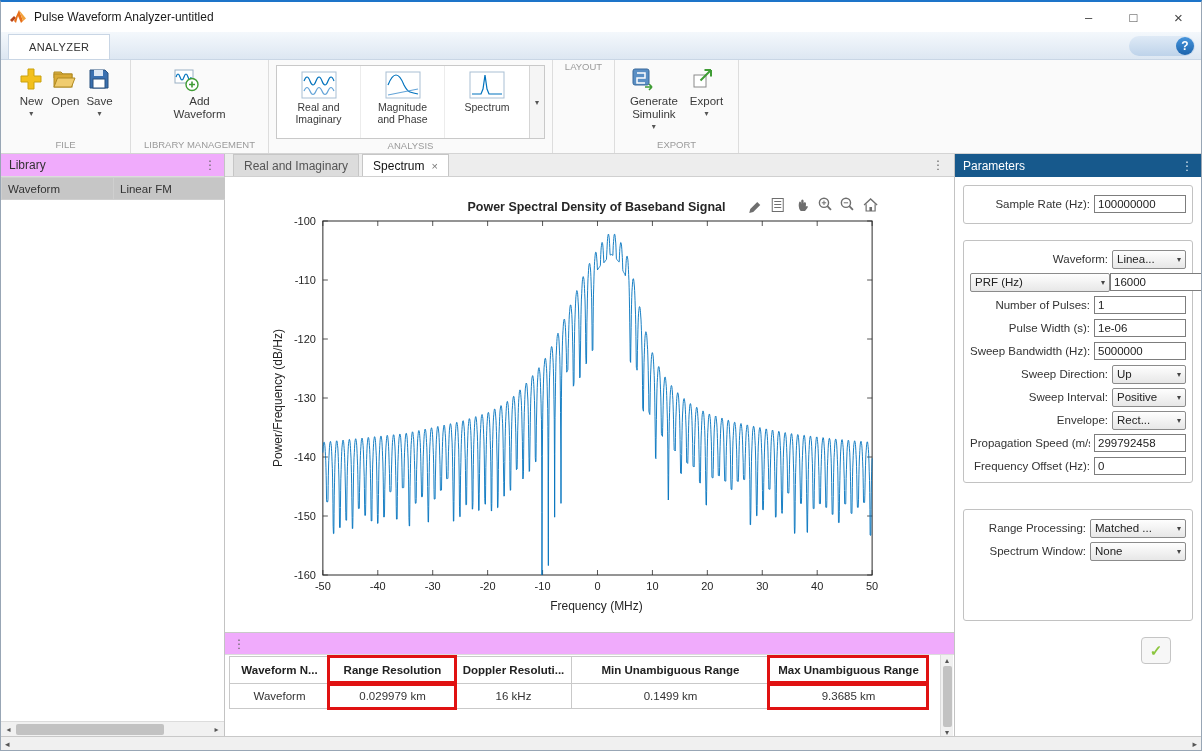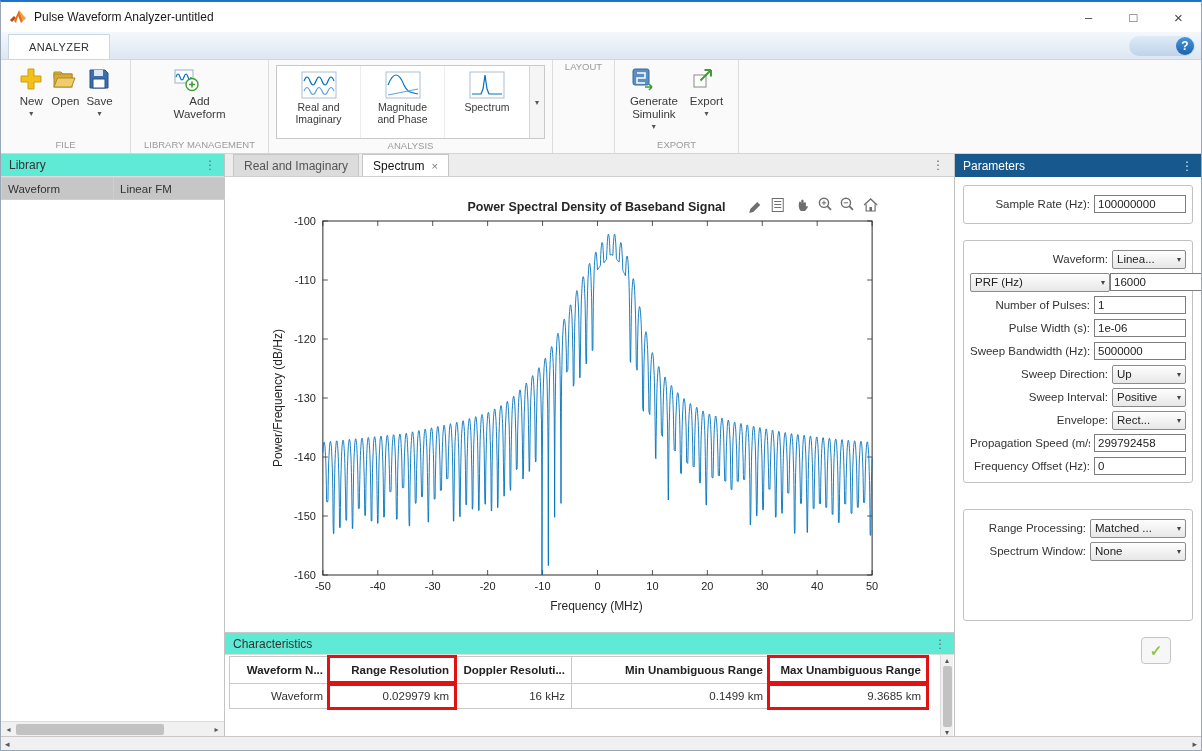--- a/index.html
+++ b/index.html
@@ -31,21 +31,21 @@
   .dd{font-size:8px;color:#555;line-height:8px;margin-top:2px}
   .ts-col{display:flex;flex-direction:column;justify-content:center;gap:8px;padding-top:10px}
   .ts-btn-sm{display:flex;align-items:center;gap:6px;font-size:11.5px;color:#3a3a3a;padding:1px 4px}
   .gallery{display:flex;border:1px solid #c9c9c9;background:#fff;height:74px;margin-top:1px}
   .gal-item{width:84px;display:flex;flex-direction:column;align-items:center;padding-top:5px;font-size:10.5px;color:#3a3a3a;border-right:1px solid #ececec}
   .gal-item .lbl{white-space:pre-line;text-align:center;line-height:1.15;margin-top:2px}
   .gal-dd{width:15px;display:flex;align-items:center;justify-content:center;border-left:1px solid #d5d5d5;background:#f5f5f5}
 
   
   .main{flex:1;display:flex;min-height:0}
-  .panel-hdr{height:23px;background:#5eead4;border-bottom:1px solid #dcdcdc;display:flex;align-items:center;padding:0 8px;flex:none}
+  .panel-hdr{height:23px;background:#f0abfc;border-bottom:1px solid #dcdcdc;display:flex;align-items:center;padding:0 8px;flex:none}
   .panel-hdr .t{flex:1;font-size:12px;color:#333}
   .dots{color:#666;font-size:12px;line-height:12px}
 
   
   .left-panel{width:224px;border-right:1px solid #c3c3c3;display:flex;flex-direction:column;background:#fff;flex:none}
   table.lib{border-collapse:collapse;table-layout:fixed;width:224px}
   .lib th,.lib td{border:1px solid #cfcfcf;font-size:11.5px;text-align:left;padding:0 6px;height:23px;width:112px;overflow:hidden;white-space:nowrap}
   .lib th{font-weight:bold;background:#fbfbfb;color:#222}
   .lib td{height:22px;background:var(--selected_row_gray,#c6c6c6)}
   .lib-fill{flex:1;background:#fff}
@@ -62,21 +62,21 @@
   .tab-x{color:#777;font-size:11px}
   .doc-tabbar .dots{position:absolute;right:10px;top:5px}
   .plot-area{height:455px;position:relative;flex:none;background:#fff}
   .plot-area svg{width:100%;height:100%;display:block}
   .plot-title{font:bold 12.5px "Liberation Sans",sans-serif;fill:#262626}
   .axis-label{font:12px "Liberation Sans",sans-serif;fill:#262626}
   .tick-label{font:11px "Liberation Sans",sans-serif;fill:#262626}
   .char-hdr{border-top:1px solid #c9c9c9}
   .char-area{height:83px;position:relative;flex:none;background:#fff}
   table.char{border-collapse:collapse;table-layout:fixed;margin:1px 0 0 4px}
-  .char th,.char td{border:1px solid #c9c9c9;font-size:11.5px;text-align:right;padding:0 6px;overflow:hidden;white-space:nowrap}
+  .char th,.char td{border:1px solid #c9c9c9;font-size:11.5px;text-align:center;padding:0 6px;overflow:hidden;white-space:nowrap}
   .char th{height:27px;font-weight:bold;color:#222;background:#fff}
   .char td{height:25px}
   .red-box{position:absolute;border:3px solid var(--highlight_red,#e01212);pointer-events:none}
   .vscroll{position:absolute;right:1px;top:0;width:13px;height:83px;background:#f1f1f1;border-left:1px solid #dcdcdc;display:flex;flex-direction:column;align-items:center;justify-content:space-between;padding:1px 0}
   .vscroll .sb-arrow{width:13px}
   .vthumb{width:9px;flex:1;margin:1px 0;background:#c2c2c2;border-radius:2px}
 
   
   .right-panel{width:247px;border-left:1px solid #c3c3c3;display:flex;flex-direction:column;background:#fff;flex:none}
   .param-hdr{height:23px;background:var(--panel_header_blue,#17598c);display:flex;align-items:center;padding:0 8px;flex:none}
@@ -363,21 +363,20 @@
               <line x1="648" y1="44" x2="643" y2="44" stroke="#2b2b2b" stroke-width="0.8"></line>
               <text x="91" y="48" text-anchor="end" class="tick-label">-100</text>
             </g>
           <polyline id="psd-line" fill="none" stroke-width="0.9" points="98.0,275.6 98.2,272.1 98.4,269.3 98.7,267.3 98.9,266.0 99.1,265.3 99.3,265.2 99.5,265.7 99.8,266.8 100.0,268.6 100.2,271.1 100.4,274.4 100.6,278.6 100.9,283.8 101.1,290.3 101.3,298.4 101.5,308.9 101.7,322.9 102.0,325.0 102.2,325.0 102.4,324.9 102.4,324.9 102.6,324.9 102.8,324.9 103.1,322.8 103.3,308.7 103.5,298.2 103.7,290.0 103.9,283.4 104.2,278.2 104.4,274.0 104.6,270.6 104.8,268.1 105.0,266.2 105.3,265.1 105.5,264.5 105.7,264.5 105.9,265.2 106.1,266.5 106.4,268.5 106.6,271.2 106.8,274.7 107.0,279.1 107.2,284.6 107.5,291.5 107.7,300.1 107.9,311.4 108.1,326.6 108.3,349.2 108.6,356.6 108.7,356.6 108.8,356.6 109.0,356.5 109.2,336.5 109.4,318.2 109.7,305.2 109.9,295.3 110.1,287.5 110.3,281.3 110.5,276.4 110.8,272.4 111.0,269.3 111.2,266.9 111.4,265.2 111.6,264.2 111.9,263.8 112.1,264.0 112.3,264.8 112.5,266.3 112.7,268.4 113.0,271.3 113.2,275.0 113.4,279.7 113.6,285.5 113.8,292.8 114.1,302.0 114.3,314.0 114.5,330.6 114.7,350.5 114.9,350.5 115.1,350.5 115.2,350.5 115.4,350.5 115.6,330.5 115.8,313.8 116.0,301.8 116.3,292.5 116.5,285.2 116.7,279.3 116.9,274.6 117.1,270.8 117.4,267.9 117.6,265.7 117.8,264.2 118.0,263.3 118.2,263.1 118.5,263.4 118.7,264.4 118.9,266.1 119.1,268.4 119.3,271.5 119.6,275.4 119.8,280.3 120.0,286.5 120.2,294.2 120.4,304.0 120.7,317.0 120.9,335.2 121.1,343.2 121.3,343.2 121.4,343.2 121.5,343.2 121.8,343.2 122.0,325.1 122.2,309.8 122.4,298.6 122.6,289.8 122.9,282.9 123.1,277.4 123.3,272.9 123.5,269.4 123.7,266.6 124.0,264.6 124.2,263.3 124.4,262.5 124.6,262.4 124.8,263.0 125.1,264.1 125.3,265.9 125.5,268.4 125.7,271.7 125.9,275.8 126.2,281.1 126.4,287.6 126.6,295.7 126.8,306.2 127.0,320.2 127.3,340.5 127.5,351.6 127.7,351.5 127.7,351.5 127.9,351.5 128.1,340.4 128.4,320.1 128.6,306.0 128.8,295.5 129.0,287.3 129.2,280.7 129.5,275.5 129.7,271.3 129.9,267.9 130.1,265.4 130.3,263.5 130.6,262.3 130.8,261.8 131.0,261.8 131.2,262.5 131.4,263.8 131.7,265.8 131.9,268.5 132.1,272.0 132.3,276.4 132.5,281.9 132.8,288.8 133.0,297.4 133.2,308.6 133.4,323.8 133.6,331.5 133.9,331.5 134.0,331.5 134.1,331.5 134.3,331.4 134.5,331.4 134.7,315.4 135.0,302.4 135.2,292.6 135.4,284.8 135.6,278.6 135.8,273.6 136.1,269.7 136.3,266.5 136.5,264.2 136.7,262.5 136.9,261.5 137.2,261.1 137.4,261.3 137.6,262.1 137.8,263.6 138.0,265.7 138.3,268.6 138.5,272.3 138.7,277.0 138.9,282.8 139.1,290.1 139.4,299.3 139.6,311.3 139.8,327.9 140.0,338.4 140.2,338.4 140.4,338.4 140.5,338.4 140.7,338.3 140.9,327.8 141.1,311.1 141.3,299.1 141.6,289.8 141.8,282.5 142.0,276.6 142.2,271.9 142.4,268.1 142.7,265.2 142.9,263.0 143.1,261.5 143.3,260.6 143.5,260.4 143.8,260.7 144.0,261.7 144.2,263.3 144.4,265.7 144.6,268.7 144.9,272.7 145.1,277.6 145.3,283.8 145.5,291.5 145.7,301.3 146.0,314.2 146.2,332.5 146.4,344.0 146.6,344.0 146.7,343.9 146.8,343.9 147.1,343.9 147.3,322.4 147.5,307.1 147.7,295.8 147.9,287.1 148.2,280.2 148.4,274.6 148.6,270.2 148.8,266.6 149.0,263.9 149.3,261.9 149.5,260.5 149.7,259.8 149.9,259.7 150.1,260.2 150.4,261.4 150.6,263.2 150.8,265.7 151.0,269.0 151.2,273.1 151.5,278.3 151.7,284.9 151.9,293.0 152.1,303.5 152.3,317.5 152.6,337.7 152.8,346.4 153.0,346.4 153.0,346.4 153.2,346.3 153.4,337.6 153.7,317.4 153.9,303.3 154.1,292.8 154.3,284.6 154.5,278.0 154.8,272.8 155.0,268.5 155.2,265.2 155.4,262.7 155.6,260.8 155.9,259.6 156.1,259.1 156.3,259.1 156.5,259.8 156.7,261.1 157.0,263.1 157.2,265.7 157.4,269.2 157.6,273.7 157.8,279.2 158.1,286.0 158.3,294.7 158.5,305.9 158.7,321.1 158.9,340.0 159.2,340.0 159.3,340.0 159.4,340.0 159.6,339.9 159.8,331.0 160.0,312.7 160.3,299.7 160.5,289.9 160.7,282.1 160.9,275.9 161.1,270.9 161.4,266.9 161.6,263.8 161.8,261.5 162.0,259.8 162.2,258.7 162.5,258.3 162.7,258.5 162.9,259.4 163.1,260.8 163.3,263.0 163.6,265.9 163.8,269.6 164.0,274.2 164.2,280.1 164.4,287.3 164.7,296.6 164.9,308.6 165.1,314.7 165.3,314.7 165.5,314.7 165.7,314.7 165.8,314.7 166.0,314.7 166.2,314.6 166.4,308.4 166.6,296.3 166.9,287.1 167.1,279.8 167.3,273.9 167.5,269.2 167.7,265.4 168.0,262.5 168.2,260.3 168.4,258.8 168.6,257.9 168.8,257.7 169.1,258.0 169.3,259.0 169.5,260.6 169.7,262.9 169.9,266.0 170.2,270.0 170.4,274.9 170.6,281.1 170.8,288.8 171.0,298.6 171.3,311.5 171.5,329.8 171.7,342.1 171.9,342.1 172.0,342.1 172.1,342.1 172.4,342.1 172.6,319.6 172.8,304.4 173.0,293.1 173.2,284.4 173.5,277.5 173.7,271.9 173.9,267.5 174.1,263.9 174.3,261.2 174.6,259.2 174.8,257.8 175.0,257.1 175.2,257.0 175.4,257.5 175.7,258.7 175.9,260.5 176.1,263.0 176.3,266.2 176.5,270.4 176.8,275.6 177.0,282.1 177.2,290.3 177.4,300.8 177.6,310.8 177.9,310.7 178.1,310.7 178.3,310.7 178.3,310.7 178.5,310.7 178.7,310.6 179.0,310.6 179.2,300.6 179.4,290.1 179.6,281.9 179.8,275.3 180.1,270.0 180.3,265.8 180.5,262.5 180.7,259.9 180.9,258.1 181.2,256.8 181.4,256.3 181.6,256.3 181.8,256.9 182.0,258.2 182.3,260.2 182.5,262.8 182.7,266.3 182.9,270.7 183.1,276.2 183.4,283.0 183.6,291.7 183.8,302.9 184.0,318.0 184.2,340.7 184.5,349.0 184.6,349.0 184.7,349.0 184.9,348.9 185.1,327.8 185.3,309.5 185.6,296.5 185.8,286.6 186.0,278.8 186.2,272.6 186.4,267.6 186.7,263.6 186.9,260.4 187.1,258.0 187.3,256.3 187.5,255.3 187.8,254.8 188.0,255.0 188.2,255.8 188.4,257.3 188.6,259.4 188.9,262.3 189.1,265.9 189.3,270.6 189.5,276.4 189.7,283.6 190.0,292.8 190.2,304.8 190.4,321.4 190.6,326.3 190.8,326.3 191.0,326.2 191.1,326.2 191.3,326.2 191.5,321.2 191.7,304.5 191.9,292.4 192.2,283.1 192.4,275.8 192.6,269.9 192.8,265.1 193.0,261.4 193.3,258.4 193.5,256.2 193.7,254.7 193.9,253.8 194.1,253.5 194.4,253.8 194.6,254.8 194.8,256.4 195.0,258.7 195.2,261.7 195.5,265.6 195.7,270.6 195.9,276.7 196.1,284.4 196.3,294.2 196.6,307.1 196.8,319.8 197.0,319.8 197.2,319.8 197.3,319.7 197.4,319.7 197.7,319.7 197.9,315.1 198.1,299.8 198.3,288.5 198.5,279.8 198.8,272.8 199.0,267.2 199.2,262.7 199.4,259.2 199.6,256.4 199.9,254.4 200.1,253.0 200.3,252.3 200.5,252.1 200.7,252.6 201.0,253.8 201.2,255.5 201.4,258.0 201.6,261.3 201.8,265.4 202.1,270.6 202.3,277.1 202.5,285.2 202.7,295.7 202.9,309.7 203.2,329.9 203.4,345.1 203.6,345.1 203.6,345.1 203.8,345.0 204.0,329.7 204.3,309.4 204.5,295.3 204.7,284.8 204.9,276.5 205.1,269.9 205.4,264.7 205.6,260.4 205.8,257.1 206.0,254.5 206.2,252.6 206.5,251.4 206.7,250.8 206.9,250.9 207.1,251.5 207.3,252.8 207.6,254.7 207.8,257.4 208.0,260.9 208.2,265.2 208.4,270.7 208.7,277.6 208.9,286.2 209.1,297.4 209.3,312.6 209.5,322.1 209.8,322.1 209.9,322.0 210.0,322.0 210.2,322.0 210.4,321.9 210.6,304.1 210.9,291.0 211.1,281.2 211.3,273.4 211.5,267.2 211.7,262.2 212.0,258.1 212.2,255.0 212.4,252.6 212.6,250.9 212.8,249.8 213.1,249.4 213.3,249.6 213.5,250.4 213.7,251.8 213.9,254.0 214.2,256.8 214.4,260.5 214.6,265.2 214.8,271.0 215.0,278.2 215.3,287.4 215.5,299.4 215.7,313.4 215.9,313.3 216.1,313.3 216.3,313.3 216.4,313.2 216.6,313.2 216.8,313.1 217.0,299.1 217.2,287.0 217.5,277.7 217.7,270.3 217.9,264.4 218.1,259.7 218.3,255.9 218.6,253.0 218.8,250.8 219.0,249.2 219.2,248.3 219.4,248.1 219.7,248.4 219.9,249.3 220.1,251.0 220.3,253.2 220.5,256.3 220.8,260.2 221.0,265.1 221.2,271.3 221.4,278.9 221.6,288.7 221.9,301.7 222.1,301.7 222.3,301.7 222.5,301.6 222.6,301.6 222.7,301.6 223.0,301.5 223.2,301.5 223.4,294.4 223.6,283.1 223.8,274.3 224.1,267.4 224.3,261.8 224.5,257.3 224.7,253.8 224.9,251.0 225.2,249.0 225.4,247.6 225.6,246.8 225.8,246.7 226.0,247.2 226.3,248.3 226.5,250.1 226.7,252.6 226.9,255.8 227.1,260.0 227.4,265.2 227.6,271.7 227.8,279.8 228.0,290.3 228.2,304.2 228.5,324.5 228.7,344.2 228.9,344.1 228.9,344.1 229.1,344.1 229.3,324.3 229.6,304.0 229.8,289.9 230.0,279.3 230.2,271.1 230.4,264.5 230.7,259.2 230.9,255.0 231.1,251.6 231.3,249.1 231.5,247.2 231.8,246.0 232.0,245.4 232.2,245.4 232.4,246.1 232.6,247.4 232.9,249.3 233.1,252.0 233.3,255.4 233.5,259.8 233.7,265.3 234.0,272.2 234.2,280.8 234.4,292.0 234.6,307.2 234.8,329.8 235.1,339.7 235.2,339.6 235.3,339.6 235.5,339.6 235.7,316.9 235.9,298.6 236.2,285.5 236.4,275.6 236.6,267.8 236.8,261.6 237.0,256.6 237.3,252.5 237.5,249.4 237.7,246.9 237.9,245.2 238.1,244.1 238.4,243.7 238.6,243.8 238.8,244.6 239.0,246.0 239.2,248.1 239.5,251.0 239.7,254.6 239.9,259.3 240.1,265.0 240.3,272.3 240.6,281.4 240.8,293.4 241.0,310.0 241.2,327.8 241.4,327.7 241.6,327.7 241.7,327.7 241.9,327.6 242.1,309.6 242.3,292.9 242.5,280.8 242.8,271.5 243.0,264.1 243.2,258.2 243.4,253.4 243.6,249.6 243.9,246.6 244.1,244.4 244.3,242.9 244.5,241.9 244.7,241.6 245.0,241.9 245.2,242.9 245.4,244.5 245.6,246.7 245.8,249.8 246.1,253.7 246.3,258.5 246.5,264.6 246.7,272.3 246.9,282.1 247.2,295.0 247.4,313.2 247.6,332.2 247.8,332.1 247.9,332.1 248.0,332.0 248.3,325.6 248.5,302.8 248.7,287.5 248.9,276.2 249.1,267.4 249.4,260.5 249.6,254.9 249.8,250.4 250.0,246.8 250.2,244.0 250.5,241.9 250.7,240.5 250.9,239.8 251.1,239.6 251.3,240.1 251.6,241.2 251.8,242.9 252.0,245.4 252.2,248.6 252.4,252.7 252.7,257.9 252.9,264.4 253.1,272.5 253.3,282.9 253.5,296.9 253.8,317.1 254.0,333.5 254.2,333.4 254.2,333.4 254.4,333.3 254.6,316.8 254.9,296.4 255.1,282.4 255.3,271.8 255.5,263.5 255.7,256.9 256.0,251.6 256.2,247.3 256.4,244.0 256.6,241.4 256.8,239.5 257.1,238.2 257.3,237.6 257.5,237.6 257.7,238.3 257.9,239.5 258.2,241.4 258.4,244.1 258.6,247.5 258.8,251.9 259.0,257.4 259.3,264.2 259.5,272.8 259.7,284.0 259.9,299.1 260.1,321.8 260.4,327.2 260.5,327.2 260.6,327.2 260.8,327.1 261.0,308.8 261.2,290.5 261.5,277.4 261.7,267.5 261.9,259.7 262.1,253.4 262.3,248.4 262.6,244.4 262.8,241.2 263.0,238.8 263.2,237.0 263.4,235.9 263.7,235.4 263.9,235.5 264.1,236.2 264.3,237.6 264.5,239.7 264.8,242.4 265.0,246.1 265.2,250.6 265.4,256.4 265.6,263.5 265.9,272.7 266.1,284.6 266.3,295.1 266.5,326.8 266.7,334.0 266.9,334.0 267.0,333.9 267.2,326.4 267.4,300.5 267.6,283.8 267.8,271.6 268.1,262.3 268.3,254.8 268.5,248.9 268.7,244.1 268.9,240.2 269.2,237.2 269.4,234.9 269.6,233.3 269.8,232.3 270.0,232.0 270.3,232.2 270.5,233.1 270.7,234.7 270.9,236.9 271.1,239.9 271.4,243.7 271.6,248.6 271.8,254.6 272.0,262.2 272.2,272.0 272.5,284.8 272.7,303.0 272.9,330.7 273.1,330.6 273.2,330.6 273.3,330.5 273.6,315.2 273.8,292.4 274.0,277.0 274.2,265.7 274.4,256.8 274.7,249.8 274.9,244.2 275.1,239.6 275.3,236.0 275.5,233.2 275.8,231.0 276.0,229.6 276.2,228.8 276.4,228.6 276.6,229.0 276.9,230.1 277.1,231.8 277.3,234.2 277.5,237.4 277.7,241.4 278.0,246.6 278.2,253.0 278.4,261.0 278.6,271.4 278.8,285.3 279.1,305.5 279.3,319.2 279.5,319.1 279.5,319.1 279.7,319.0 279.9,304.9 280.2,284.4 280.4,270.2 280.6,259.6 280.8,251.2 281.0,244.5 281.3,239.1 281.5,234.7 281.7,231.2 281.9,228.5 282.1,226.5 282.4,225.2 282.6,224.5 282.8,224.4 283.0,224.9 283.2,226.0 283.5,227.8 283.7,230.4 283.9,233.7 284.1,238.0 284.3,243.3 284.6,250.1 284.8,258.6 285.0,269.6 285.2,284.7 285.4,307.2 285.7,313.4 285.8,313.2 285.9,313.2 286.1,313.0 286.3,293.8 286.5,275.4 286.8,262.2 287.0,252.2 287.2,244.3 287.4,237.9 287.6,232.8 287.9,228.7 288.1,225.4 288.3,222.9 288.5,221.0 288.7,219.9 289.0,219.3 289.2,219.3 289.4,220.0 289.6,221.3 289.8,223.3 290.1,226.0 290.3,229.6 290.5,234.1 290.7,239.7 290.9,246.8 291.2,255.8 291.4,267.6 291.6,284.0 291.8,292.7 292.0,292.4 292.1,292.3 292.3,292.2 292.5,292.0 292.7,282.8 292.9,266.0 293.1,253.7 293.4,244.2 293.6,236.7 293.8,230.6 294.0,225.7 294.2,221.7 294.5,218.5 294.7,216.1 294.9,214.4 295.1,213.3 295.3,212.9 295.6,213.0 295.8,213.8 296.0,215.2 296.2,217.3 296.4,220.2 296.7,223.9 296.9,228.6 297.1,234.6 297.3,242.1 297.5,251.7 297.8,264.4 298.0,282.4 298.2,302.0 298.4,301.8 298.5,301.7 298.6,301.5 298.9,294.2 299.1,271.2 299.3,255.8 299.5,244.3 299.7,235.4 300.0,228.2 300.2,222.5 300.4,217.8 300.6,214.0 300.8,211.1 301.1,208.9 301.3,207.3 301.5,206.4 301.7,206.0 301.9,206.3 302.2,207.2 302.4,208.8 302.6,211.0 302.8,214.1 303.0,218.0 303.3,223.0 303.5,229.3 303.7,237.2 303.9,247.4 304.1,261.2 304.4,281.2 304.6,294.5 304.8,294.2 304.8,294.2 305.0,294.0 305.2,280.2 305.5,259.7 305.7,245.4 305.9,234.6 306.1,226.2 306.3,219.4 306.6,213.9 306.8,209.4 307.0,205.9 307.2,203.1 307.4,201.0 307.7,199.6 307.9,198.8 308.1,198.6 308.3,199.0 308.5,200.1 308.8,201.8 309.0,204.3 309.2,207.5 309.4,211.7 309.6,217.0 309.9,223.6 310.1,232.1 310.3,243.0 310.5,258.0 310.7,280.4 311.0,284.9 311.1,284.8 311.2,284.7 311.4,284.4 311.6,266.7 311.8,248.2 312.1,235.0 312.3,224.8 312.5,216.9 312.7,210.4 312.9,205.1 313.2,200.8 313.4,197.4 313.6,194.8 313.8,192.8 314.0,191.5 314.3,190.8 314.5,190.7 314.7,191.3 314.9,192.5 315.1,194.3 315.4,196.9 315.6,200.4 315.8,204.7 316.0,210.3 316.2,217.3 316.5,226.2 316.7,238.0 316.9,242.3 317.1,279.7 317.3,335.5 317.4,398.0 317.6,335.2 317.8,278.8 318.0,252.7 318.2,235.8 318.4,223.4 318.7,213.8 318.9,206.1 319.1,199.9 319.3,194.9 319.5,190.8 319.8,187.5 320.0,185.0 320.2,183.1 320.4,181.9 320.6,181.4 320.9,181.4 321.1,182.0 321.3,183.3 321.5,185.3 321.7,188.1 322.0,191.7 322.2,196.3 322.4,202.1 322.6,209.5 322.8,219.0 323.1,231.6 323.3,249.5 323.5,278.9 323.7,360.8 323.8,388.6 323.9,304.1 324.2,260.5 324.4,237.3 324.6,221.7 324.8,210.0 325.0,200.8 325.3,193.5 325.5,187.5 325.7,182.6 325.9,178.7 326.1,175.5 326.4,173.1 326.6,171.3 326.8,170.1 327.0,169.6 327.2,169.7 327.5,170.4 327.7,171.8 327.9,173.9 328.1,176.7 328.3,180.5 328.6,185.3 328.8,191.3 329.0,199.1 329.2,209.1 329.4,222.7 329.7,242.5 329.9,277.2 330.1,340.2 330.1,340.2 330.3,276.3 330.5,240.6 330.8,219.8 331.0,205.3 331.2,194.4 331.4,185.7 331.6,178.7 331.9,173.0 332.1,168.3 332.3,164.6 332.5,161.6 332.7,159.3 333.0,157.6 333.2,156.6 333.4,156.2 333.6,156.4 333.8,157.3 334.1,158.8 334.3,161.1 334.5,164.1 334.7,168.0 334.9,173.1 335.2,179.5 335.4,187.7 335.6,198.4 335.8,213.2 336.0,235.4 336.3,278.0 336.4,326.4 336.5,326.3 336.7,251.0 336.9,220.7 337.1,201.9 337.4,188.5 337.6,178.1 337.8,169.9 338.0,163.2 338.2,157.8 338.5,153.3 338.7,149.7 338.9,146.9 339.1,144.7 339.3,143.2 339.6,142.3 339.8,142.1 340.0,142.4 340.2,143.4 340.4,145.1 340.7,147.5 340.9,150.7 341.1,154.9 341.3,160.3 341.5,167.1 341.8,175.8 342.0,187.4 342.2,195.2 342.4,194.7 342.6,194.3 342.8,194.0 342.9,193.8 343.1,193.3 343.3,192.8 343.5,183.9 343.7,171.4 344.0,161.6 344.2,153.8 344.4,147.5 344.6,142.3 344.8,138.1 345.1,134.7 345.3,132.0 345.5,130.0 345.7,128.7 345.9,128.0 346.2,127.9 346.4,128.4 346.6,129.5 346.8,131.4 347.0,134.0 347.3,137.4 347.5,141.9 347.7,147.6 347.9,154.8 348.1,164.2 348.4,176.7 348.6,194.4 348.8,209.2 349.0,208.7 349.1,208.6 349.2,208.2 349.5,205.1 349.7,181.9 349.9,166.2 350.1,154.5 350.3,145.3 350.6,137.9 350.8,131.9 351.0,126.9 351.2,122.9 351.4,119.7 351.7,117.2 351.9,115.4 352.1,114.2 352.3,113.6 352.5,113.7 352.8,114.4 353.0,115.7 353.2,117.7 353.4,120.5 353.6,124.2 353.9,129.0 354.1,135.0 354.3,142.7 354.5,152.7 354.7,166.2 355.0,186.0 355.2,200.9 355.4,200.4 355.4,200.4 355.6,199.9 355.8,184.0 356.1,163.2 356.3,148.7 356.5,137.7 356.7,129.1 356.9,122.1 357.2,116.4 357.4,111.7 357.6,107.9 357.8,104.9 358.0,102.6 358.3,101.0 358.5,100.0 358.7,99.6 358.9,99.8 359.1,100.7 359.4,102.2 359.6,104.4 359.8,107.5 360.0,111.4 360.2,116.5 360.5,122.9 360.7,131.1 360.9,141.9 361.1,156.7 361.3,178.9 361.6,186.9 361.7,186.5 361.8,186.4 362.0,185.9 362.2,164.3 362.4,145.6 362.7,132.2 362.9,121.9 363.1,113.7 363.3,107.1 363.5,101.7 363.8,97.3 364.0,93.7 364.2,90.9 364.4,88.8 364.6,87.4 364.9,86.6 365.1,86.3 365.3,86.7 365.5,87.8 365.7,89.5 366.0,92.0 366.2,95.2 366.4,99.5 366.6,104.9 366.8,111.7 367.1,120.5 367.3,132.1 367.5,148.3 367.7,173.7 367.9,173.6 368.1,173.4 368.2,173.3 368.4,172.7 368.6,146.5 368.8,129.6 369.0,117.2 369.3,107.6 369.5,99.9 369.7,93.7 369.9,88.7 370.1,84.6 370.4,81.3 370.6,78.8 370.8,76.9 371.0,75.7 371.2,75.2 371.5,75.2 371.7,75.8 371.9,77.1 372.1,79.1 372.3,81.9 372.6,85.5 372.8,90.1 373.0,93.0 373.2,92.6 373.4,92.3 373.7,92.0 373.9,91.6 374.1,91.3 374.3,91.0 374.4,90.9 374.5,90.7 374.8,90.3 375.0,90.0 375.2,89.7 375.4,89.3 375.6,89.0 375.9,88.4 376.1,82.5 376.3,77.7 376.5,73.9 376.7,70.8 377.0,68.5 377.2,66.9 377.4,65.8 377.6,65.4 377.8,65.6 378.1,66.5 378.3,68.0 378.5,70.2 378.7,73.2 378.9,77.1 379.2,82.0 379.4,85.8 379.6,85.5 379.8,85.2 380.0,85.0 380.3,84.7 380.5,84.4 380.7,84.1 380.7,84.1 380.9,83.8 381.1,83.5 381.4,83.3 381.6,83.0 381.8,82.7 382.0,82.4 382.2,78.1 382.5,72.6 382.7,68.1 382.9,64.5 383.1,61.7 383.3,59.6 383.6,58.1 383.8,57.3 384.0,57.1 384.2,57.6 384.4,58.7 384.7,60.5 384.9,63.1 385.1,66.4 385.3,70.6 385.5,76.0 385.8,78.2 386.0,78.0 386.2,77.9 386.4,77.7 386.6,77.5 386.9,77.5 387.0,77.6 387.1,77.6 387.3,77.7 387.5,77.9 387.7,78.0 388.0,78.2 388.2,78.3 388.4,78.4 388.6,73.2 388.8,68.4 389.1,64.6 389.3,61.6 389.5,59.4 389.7,58.0 389.9,57.3 390.2,57.2 390.4,57.7 390.6,58.8 390.8,60.5 391.0,62.9 391.3,66.1 391.5,70.1 391.7,75.1 391.9,81.2 392.1,82.2 392.4,82.5 392.6,82.7 392.8,83.0 393.0,83.3 393.2,83.5 393.4,83.6 393.5,83.8 393.7,84.0 393.9,84.3 394.1,84.5 394.3,84.8 394.6,85.1 394.8,84.5 395.0,78.9 395.2,74.7 395.4,71.3 395.7,68.8 395.9,67.1 396.1,66.0 396.3,65.5 396.5,65.7 396.8,66.5 397.0,67.9 397.2,69.9 397.4,72.7 397.6,76.2 397.9,80.5 398.1,85.9 398.3,92.5 398.5,93.9 398.7,94.3 399.0,94.7 399.2,95.1 399.4,95.5 399.6,95.9 399.7,96.0 399.8,96.3 400.1,96.7 400.3,97.1 400.5,97.5 400.7,98.1 400.9,98.7 401.2,95.1 401.4,90.2 401.6,86.3 401.8,83.4 402.0,81.3 402.3,80.0 402.5,79.2 402.7,79.2 402.9,79.7 403.1,80.9 403.4,82.7 403.6,85.3 403.8,88.6 404.0,92.6 404.2,97.6 404.5,103.6 404.7,110.8 404.9,119.8 405.1,131.1 405.3,145.8 405.6,166.9 405.8,183.8 406.0,184.6 406.0,184.6 406.2,185.4 406.4,170.1 406.7,150.6 406.9,137.5 407.1,127.8 407.3,120.5 407.5,114.8 407.8,110.4 408.0,107.1 408.2,104.6 408.4,102.9 408.6,102.0 408.9,101.7 409.1,102.1 409.3,103.1 409.5,104.8 409.7,107.0 410.0,110.0 410.2,113.6 410.4,118.1 410.6,123.5 410.8,129.9 411.1,137.8 411.3,147.4 411.5,159.6 411.7,175.8 411.9,190.2 412.2,191.2 412.3,191.9 412.4,192.2 412.6,193.2 412.8,190.8 413.0,173.5 413.3,161.5 413.5,152.7 413.7,145.9 413.9,140.8 414.1,136.8 414.4,133.8 414.6,131.7 414.8,130.4 415.0,129.7 415.2,129.7 415.5,130.3 415.7,131.5 415.9,133.3 416.1,135.8 416.3,139.0 416.6,142.9 416.8,147.6 417.0,153.3 417.2,160.0 417.4,168.1 417.7,178.2 417.9,191.0 418.1,208.5 418.3,231.7 418.5,232.5 418.6,232.9 418.8,233.4 419.0,234.2 419.2,212.6 419.4,196.8 419.6,185.6 419.9,177.2 420.1,170.7 420.3,165.7 420.5,161.8 420.7,158.9 421.0,156.8 421.2,155.5 421.4,154.8 421.6,154.8 421.8,155.4 422.1,156.6 422.3,158.4 422.5,160.9 422.7,164.0 422.9,167.8 423.2,172.4 423.4,178.1 423.6,185.0 423.8,193.4 424.0,204.0 424.3,217.7 424.5,234.7 424.7,235.4 424.9,236.1 425.0,236.3 425.1,236.8 425.4,237.5 425.6,230.2 425.8,215.7 426.0,205.1 426.2,197.1 426.5,190.9 426.7,186.1 426.9,182.4 427.1,179.6 427.3,177.6 427.6,176.3 427.8,175.7 428.0,175.7 428.2,176.1 428.4,177.1 428.7,178.8 428.9,181.1 429.1,184.1 429.3,187.9 429.5,192.6 429.8,198.4 430.0,205.4 430.2,214.1 430.4,225.1 430.6,239.6 430.9,260.4 431.1,280.7 431.3,281.2 431.3,281.2 431.5,281.7 431.7,262.3 432.0,242.6 432.2,229.0 432.4,219.0 432.6,211.3 432.8,205.3 433.1,200.6 433.3,196.9 433.5,194.1 433.7,191.9 433.9,190.5 434.2,189.7 434.4,189.5 434.6,190.0 434.8,191.0 435.0,192.7 435.3,195.1 435.5,198.2 435.7,202.1 435.9,206.9 436.1,212.8 436.4,220.1 436.6,229.2 436.8,240.8 437.0,256.4 437.2,257.9 437.5,258.3 437.6,258.6 437.7,258.7 437.9,259.1 438.1,259.4 438.3,250.4 438.6,237.8 438.8,228.3 439.0,221.0 439.2,215.1 439.4,210.5 439.7,206.9 439.9,204.1 440.1,202.1 440.3,200.8 440.5,200.1 440.8,200.0 441.0,200.6 441.2,201.8 441.4,203.6 441.6,206.1 441.9,209.3 442.1,213.4 442.3,218.4 442.5,224.6 442.7,232.2 443.0,241.8 443.2,254.2 443.4,271.1 443.6,297.2 443.8,322.7 443.9,322.8 444.1,323.0 444.3,298.2 444.5,272.8 444.7,256.4 444.9,244.6 445.2,235.6 445.4,228.6 445.6,223.0 445.8,218.5 446.0,215.0 446.3,212.4 446.5,210.5 446.7,209.2 446.9,208.6 447.1,208.6 447.4,209.3 447.6,210.5 447.8,212.4 448.0,215.0 448.2,218.4 448.5,222.6 448.7,227.8 448.9,234.2 449.1,242.2 449.3,252.3 449.6,265.5 449.8,272.8 450.0,273.0 450.2,273.3 450.3,273.3 450.4,273.5 450.7,273.8 450.9,274.0 451.1,260.3 451.3,249.3 451.5,240.8 451.8,234.2 452.0,228.9 452.2,224.7 452.4,221.4 452.6,219.0 452.9,217.2 453.1,216.1 453.3,215.7 453.5,215.9 453.7,216.6 454.0,218.1 454.2,220.1 454.4,222.9 454.6,226.5 454.8,230.9 455.1,236.4 455.3,243.2 455.5,251.6 455.7,262.3 455.9,276.5 456.2,296.0 456.4,296.1 456.6,296.3 456.6,296.3 456.8,296.5 457.0,296.7 457.3,277.5 457.5,263.7 457.7,253.4 457.9,245.4 458.1,239.0 458.4,233.9 458.6,229.9 458.8,226.8 459.0,224.4 459.2,222.8 459.5,221.8 459.7,221.5 459.9,221.7 460.1,222.6 460.3,224.1 460.6,226.3 460.8,229.1 461.0,232.8 461.2,237.4 461.4,243.2 461.7,250.2 461.9,259.1 462.1,270.5 462.3,285.5 462.5,285.7 462.8,285.9 462.9,286.0 463.0,286.0 463.2,286.2 463.4,286.4 463.6,278.7 463.9,265.9 464.1,256.3 464.3,248.7 464.5,242.7 464.7,237.9 465.0,234.2 465.2,231.2 465.4,229.1 465.6,227.6 465.8,226.8 466.1,226.6 466.3,227.0 466.5,228.0 466.7,229.6 466.9,231.9 467.2,234.9 467.4,238.8 467.6,243.6 467.8,249.6 468.0,257.0 468.3,266.4 468.5,278.5 468.7,289.3 468.9,289.5 469.1,289.6 469.3,289.6 469.4,289.7 469.6,289.8 469.8,290.0 470.0,279.4 470.2,267.5 470.5,258.4 470.7,251.2 470.9,245.5 471.1,240.9 471.3,237.3 471.6,234.5 471.8,232.5 472.0,231.1 472.2,230.4 472.4,230.3 472.7,230.8 472.9,231.9 473.1,233.7 473.3,236.2 473.5,239.4 473.8,243.5 474.0,248.6 474.2,254.9 474.4,262.8 474.6,272.7 474.9,285.8 475.1,304.2 475.3,305.7 475.5,305.8 475.6,305.8 475.7,305.9 476.0,306.0 476.2,294.8 476.4,279.7 476.6,268.6 476.8,260.0 477.1,253.3 477.3,247.9 477.5,243.6 477.7,240.2 477.9,237.6 478.2,235.7 478.4,234.5 478.6,233.9 478.8,234.0 479.0,234.7 479.3,235.9 479.5,237.9 479.7,240.5 479.9,244.0 480.1,248.3 480.4,253.7 480.6,260.3 480.8,268.6 481.0,279.3 481.2,293.4 481.5,313.8 481.7,327.9 481.9,328.0 481.9,328.0 482.1,328.1 482.3,314.3 482.6,294.2 482.8,280.3 483.0,269.9 483.2,261.8 483.4,255.3 483.7,250.1 483.9,246.0 484.1,242.8 484.3,240.3 484.5,238.6 484.8,237.5 485.0,237.0 485.2,237.2 485.4,237.9 485.6,239.3 485.9,241.4 486.1,244.2 486.3,247.8 486.5,252.3 486.7,257.9 487.0,264.8 487.2,273.6 487.4,284.9 487.6,300.2 487.8,300.6 488.1,300.7 488.2,300.8 488.3,300.8 488.5,300.9 488.7,300.9 488.9,292.4 489.2,279.5 489.4,269.7 489.6,262.1 489.8,255.9 490.0,251.1 490.3,247.2 490.5,244.1 490.7,241.9 490.9,240.3 491.1,239.3 491.4,239.0 491.6,239.3 491.8,240.3 492.0,241.8 492.2,244.1 492.5,247.0 492.7,250.8 492.9,255.6 493.1,261.5 493.3,268.9 493.6,278.2 493.8,290.3 494.0,298.5 494.2,298.5 494.4,298.6 494.6,298.6 494.7,298.7 494.9,298.7 495.1,298.8 495.3,290.8 495.5,278.8 495.8,269.7 496.0,262.4 496.2,256.7 496.4,252.0 496.6,248.4 496.9,245.5 497.1,243.4 497.3,242.0 497.5,241.2 497.7,241.1 498.0,241.5 498.2,242.6 498.4,244.3 498.6,246.8 498.8,249.9 499.1,254.0 499.3,259.0 499.5,265.2 499.7,273.0 499.9,283.0 500.2,296.0 500.4,303.9 500.6,303.9 500.8,304.0 500.9,304.0 501.0,304.1 501.3,304.1 501.5,304.2 501.7,289.5 501.9,278.4 502.1,269.7 502.4,262.9 502.6,257.4 502.8,253.1 503.0,249.6 503.2,247.0 503.5,245.1 503.7,243.8 503.9,243.2 504.1,243.2 504.3,243.8 504.6,245.0 504.8,246.9 505.0,249.5 505.2,252.9 505.4,257.2 505.7,262.5 505.9,269.1 506.1,277.3 506.3,287.9 506.5,302.0 506.8,312.3 507.0,312.4 507.2,312.5 507.2,312.5 507.4,312.6 507.6,312.6 507.9,302.4 508.1,288.5 508.3,278.0 508.5,269.9 508.7,263.5 509.0,258.3 509.2,254.2 509.4,250.9 509.6,248.5 509.8,246.7 510.1,245.6 510.3,245.2 510.5,245.3 510.7,246.0 510.9,247.4 511.2,249.5 511.4,252.2 511.6,255.8 511.8,260.3 512.0,265.9 512.3,272.8 512.5,281.5 512.7,292.8 512.9,304.1 513.1,304.2 513.4,304.2 513.5,304.3 513.6,304.3 513.8,304.3 514.0,304.4 514.2,300.1 514.5,287.2 514.7,277.4 514.9,269.7 515.1,263.6 515.3,258.7 515.6,254.8 515.8,251.7 516.0,249.4 516.2,247.8 516.4,246.9 516.7,246.5 516.9,246.8 517.1,247.7 517.3,249.2 517.5,251.4 517.8,254.4 518.0,258.2 518.2,262.9 518.4,268.8 518.6,276.2 518.9,285.4 519.1,297.5 519.3,302.4 519.5,302.4 519.7,302.4 519.9,302.5 520.0,302.5 520.2,302.5 520.4,302.6 520.6,297.9 520.8,285.9 521.1,276.7 521.3,269.4 521.5,263.6 521.7,259.0 521.9,255.3 522.2,252.4 522.4,250.3 522.6,248.9 522.8,248.1 523.0,247.9 523.3,248.3 523.5,249.4 523.7,251.1 523.9,253.5 524.1,256.6 524.4,260.6 524.6,265.6 524.8,271.8 525.0,279.6 525.2,289.5 525.5,302.5 525.7,320.9 525.9,347.7 526.1,347.7 526.2,347.7 526.3,347.8 526.6,333.7 526.8,311.1 527.0,295.9 527.2,284.7 527.4,276.1 527.7,269.2 527.9,263.7 528.1,259.3 528.3,255.9 528.5,253.2 528.8,251.2 529.0,250.0 529.2,249.3 529.4,249.3 529.6,249.9 529.9,251.1 530.1,253.0 530.3,255.5 530.5,258.9 530.7,263.1 531.0,268.4 531.2,275.0 531.4,283.2 531.6,293.8 531.8,307.8 532.1,328.2 532.3,338.7 532.5,338.8 532.5,338.8 532.7,338.8 532.9,328.3 533.2,308.1 533.4,294.2 533.6,283.7 533.8,275.6 534.0,269.1 534.3,263.9 534.5,259.7 534.7,256.5 534.9,254.0 535.1,252.2 535.4,251.1 535.6,250.6 535.8,250.7 536.0,251.5 536.2,252.9 536.5,254.9 536.7,257.7 536.9,261.2 537.1,265.7 537.3,271.3 537.6,278.2 537.8,287.0 538.0,298.3 538.2,313.5 538.4,332.6 538.7,332.7 538.8,332.7 538.9,332.7 539.1,332.8 539.3,323.8 539.5,305.5 539.8,292.6 540.0,282.8 540.2,275.1 540.4,269.0 540.6,264.1 540.9,260.1 541.1,257.1 541.3,254.8 541.5,253.2 541.7,252.2 542.0,251.9 542.2,252.1 542.4,253.0 542.6,254.6 542.8,256.8 543.1,259.7 543.3,263.5 543.5,268.2 543.7,274.1 543.9,281.5 544.2,290.7 544.4,302.8 544.6,312.1 544.8,312.2 545.0,312.2 545.1,312.2 545.3,312.3 545.5,312.3 545.7,312.3 545.9,303.1 546.1,291.1 546.4,281.9 546.6,274.7 546.8,268.9 547.0,264.2 547.2,260.5 547.5,257.7 547.7,255.5 547.9,254.1 548.1,253.3 548.3,253.1 548.6,253.5 548.8,254.6 549.0,256.3 549.2,258.6 549.4,261.8 549.7,265.8 549.9,270.8 550.1,277.0 550.3,284.8 550.5,294.7 550.8,307.7 551.0,326.0 551.2,340.1 551.4,340.1 551.5,340.2 551.6,340.2 551.9,338.9 552.1,316.2 552.3,301.0 552.5,289.8 552.7,281.2 553.0,274.3 553.2,268.8 553.4,264.4 553.6,260.9 553.8,258.3 554.1,256.3 554.3,255.0 554.5,254.4 554.7,254.4 554.9,254.9 555.2,256.1 555.4,258.0 555.6,260.6 555.8,263.9 556.0,268.2 556.3,273.4 556.5,280.0 556.7,288.3 556.9,298.8 557.1,312.9 557.4,333.2 557.6,336.2 557.8,336.2 557.8,336.2 558.0,336.3 558.2,333.3 558.5,313.1 558.7,299.1 558.9,288.7 559.1,280.5 559.3,274.0 559.6,268.8 559.8,264.7 560.0,261.4 560.2,258.9 560.4,257.2 560.7,256.0 560.9,255.6 561.1,255.7 561.3,256.4 561.5,257.8 561.8,259.8 562.0,262.6 562.2,266.1 562.4,270.6 562.6,276.2 562.9,283.1 563.1,291.9 563.3,303.1 563.5,315.9 563.7,316.0 564.0,316.0 564.1,316.0 564.2,316.1 564.4,316.1 564.6,316.1 564.8,310.4 565.1,297.5 565.3,287.7 565.5,280.0 565.7,273.8 565.9,268.9 566.2,265.0 566.4,261.9 566.6,259.6 566.8,258.0 567.0,257.0 567.3,256.6 567.5,256.9 567.7,257.8 567.9,259.3 568.1,261.5 568.4,264.4 568.6,268.2 568.8,272.9 569.0,278.8 569.2,286.1 569.5,295.4 569.7,307.4 569.9,324.1 570.1,349.9 570.3,356.4 570.5,356.4 570.6,356.4 570.8,350.0 571.0,324.2 571.2,307.6 571.4,295.6 571.7,286.4 571.9,279.1 572.1,273.3 572.3,268.7 572.5,264.9 572.8,262.1 573.0,259.9 573.2,258.5 573.4,257.7 573.6,257.5 573.9,257.9 574.1,258.9 574.3,260.6 574.5,263.0 574.7,266.1 575.0,270.1 575.2,275.1 575.4,281.3 575.6,289.0 575.8,298.9 576.1,311.9 576.3,326.4 576.5,326.4 576.7,326.5 576.8,326.5 576.9,326.5 577.2,326.5 577.4,320.3 577.6,305.1 577.8,293.9 578.0,285.2 578.3,278.4 578.5,272.9 578.7,268.5 578.9,265.0 579.1,262.3 579.4,260.3 579.6,259.0 579.8,258.4 580.0,258.3 580.2,258.9 580.5,260.1 580.7,261.9 580.9,264.5 581.1,267.8 581.3,272.0 581.6,277.3 581.8,283.9 582.0,292.1 582.2,302.6 582.4,316.7 582.7,337.0 582.9,355.3 583.1,355.4 583.1,355.4 583.3,355.4 583.5,337.1 583.8,316.8 584.0,302.8 584.2,292.4 584.4,284.2 584.6,277.7 584.9,272.5 585.1,268.3 585.3,265.0 585.5,262.5 585.7,260.8 586.0,259.6 586.2,259.1 586.4,259.2 586.6,259.9 586.8,261.3 587.1,263.3 587.3,266.0 587.5,269.6 587.7,274.1 587.9,279.6 588.2,286.5 588.4,295.3 588.6,306.5 588.8,321.8 589.0,331.5 589.3,331.6 589.4,331.6 589.5,331.6 589.7,331.6 589.9,331.6 590.1,313.7 590.4,300.8 590.6,290.9 590.8,283.2 591.0,277.1 591.2,272.2 591.5,268.2 591.7,265.2 591.9,262.8 592.1,261.2 592.3,260.2 592.6,259.9 592.8,260.1 593.0,261.0 593.2,262.5 593.4,264.7 593.7,267.7 593.9,271.4 594.1,276.1 594.3,282.0 594.5,289.3 594.8,298.6 595.0,310.7 595.2,326.6 595.4,326.6 595.6,326.6 595.8,326.6 595.9,326.6 596.1,326.6 596.3,326.7 596.5,310.8 596.7,298.8 597.0,289.6 597.2,282.3 597.4,276.5 597.6,271.8 597.8,268.1 598.1,265.2 598.3,263.1 598.5,261.6 598.7,260.8 598.9,260.6 599.2,261.0 599.4,262.0 599.6,263.7 599.8,266.1 600.0,269.2 600.3,273.2 600.5,278.2 600.7,284.4 600.9,292.1 601.1,302.0 601.4,315.0 601.6,330.3 601.8,330.4 602.0,330.4 602.1,330.4 602.2,330.4 602.5,330.4 602.7,323.4 602.9,308.2 603.1,297.0 603.3,288.3 603.6,281.4 603.8,275.9 604.0,271.5 604.2,268.0 604.4,265.3 604.7,263.3 604.9,262.0 605.1,261.4 605.3,261.3 605.5,261.9 605.8,263.1 606.0,264.9 606.2,267.4 606.4,270.8 606.6,275.0 606.9,280.3 607.1,286.8 607.3,295.0 607.5,305.6 607.7,319.6 608.0,337.3 608.2,337.3 608.4,337.3 608.4,337.3 608.6,337.3 608.8,337.4 609.1,319.7 609.3,305.7 609.5,295.3 609.7,287.1 609.9,280.6 610.2,275.4 610.4,271.2 610.6,267.9 610.8,265.4 611.0,263.6 611.3,262.5 611.5,262.0 611.7,262.1 611.9,262.8 612.1,264.1 612.4,266.1 612.6,268.9 612.8,272.4 613.0,276.9 613.2,282.4 613.5,289.4 613.7,298.1 613.9,309.3 614.1,324.6 614.3,345.5 614.6,345.6 614.7,345.6 614.8,345.6 615.0,345.6 615.2,334.7 615.4,316.5 615.7,303.5 615.9,293.7 616.1,286.0 616.3,279.9 616.5,274.9 616.8,271.0 617.0,267.9 617.2,265.6 617.4,264.0 617.6,263.0 617.9,262.6 618.1,262.9 618.3,263.7 618.5,265.2 618.7,267.4 619.0,270.4 619.2,274.1 619.4,278.8 619.6,284.7 619.8,292.0 620.1,301.3 620.3,313.4 620.5,326.8 620.7,326.8 620.9,326.9 621.0,326.9 621.2,326.9 621.4,326.9 621.6,326.9 621.8,313.5 622.0,301.5 622.3,292.3 622.5,285.0 622.7,279.1 622.9,274.5 623.1,270.8 623.4,267.9 623.6,265.7 623.8,264.3 624.0,263.4 624.2,263.2 624.5,263.6 624.7,264.6 624.9,266.3 625.1,268.7 625.3,271.8 625.6,275.8 625.8,280.8 626.0,287.0 626.2,294.7 626.4,304.6 626.7,317.6 626.9,335.9 627.1,336.4 627.3,336.4 627.4,336.4 627.5,336.4 627.8,336.5 628.0,325.9 628.2,310.7 628.4,299.5 628.6,290.8 628.9,283.9 629.1,278.4 629.3,274.0 629.5,270.5 629.7,267.8 630.0,265.8 630.2,264.5 630.4,263.9 630.6,263.8 630.8,264.4 631.1,265.5 631.3,267.4 631.5,269.9 631.7,273.3 631.9,277.5 632.2,282.7 632.4,289.3 632.6,297.5 632.8,308.0 633.0,322.0 633.3,330.3 633.5,330.3 633.7,330.4 633.7,330.4 633.9,330.4 634.1,330.4 634.4,322.2 634.6,308.2 634.8,297.7 635.0,289.5 635.2,283.0 635.5,277.8 635.7,273.6 635.9,270.3 636.1,267.8 636.3,266.0 636.6,264.8 636.8,264.3 637.0,264.4 637.2,265.1 637.4,266.5 637.7,268.5 637.9,271.2 638.1,274.8 638.3,279.2 638.5,284.8 638.8,291.7 639.0,300.4 639.2,311.7 639.4,325.4 639.6,325.5 639.9,325.5 640.0,325.5 640.1,325.5 640.3,325.5 640.5,325.5 640.7,318.8 641.0,305.8 641.2,296.0 641.4,288.3 641.6,282.1 641.8,277.2 642.1,273.2 642.3,270.2 642.5,267.8 642.7,266.2 642.9,265.2 643.2,264.8 643.4,265.1 643.6,266.0 643.8,267.5 644.0,269.6 644.3,272.6 644.5,276.3 644.7,281.0 644.9,286.9 645.1,294.2 645.4,303.5 645.6,315.6 645.8,332.2 646.0,358.0 646.2,358.3 646.3,358.4 646.5,358.4 646.7,358.0 646.9,332.3 647.1,315.7 647.3,303.7 647.6,294.4 647.8,287.1 648.0,281.3" stroke="#0072BD"></polyline>
           <text class="axis-label" x="372" y="433" text-anchor="middle">Frequency (MHz)</text>
           <text class="axis-label" transform="translate(57,221) rotate(-90)" text-anchor="middle">Power/Frequency (dB/Hz)</text>
         </svg>
       </div>
 
       <div class="panel-hdr char-hdr">
-        <span class="t">Characteristics</span>
         <span class="dots">⋮</span>
       </div>
       <div class="char-area">
         <table class="char">
           <tbody>
               <tr>
             <th style="width:100px">Waveform N...</th>
             <th style="width:126px">Range Resolution</th>
             <th style="width:116px">Doppler Resoluti...</th>
             <th style="width:198px">Min Unambiguous Range</th>

